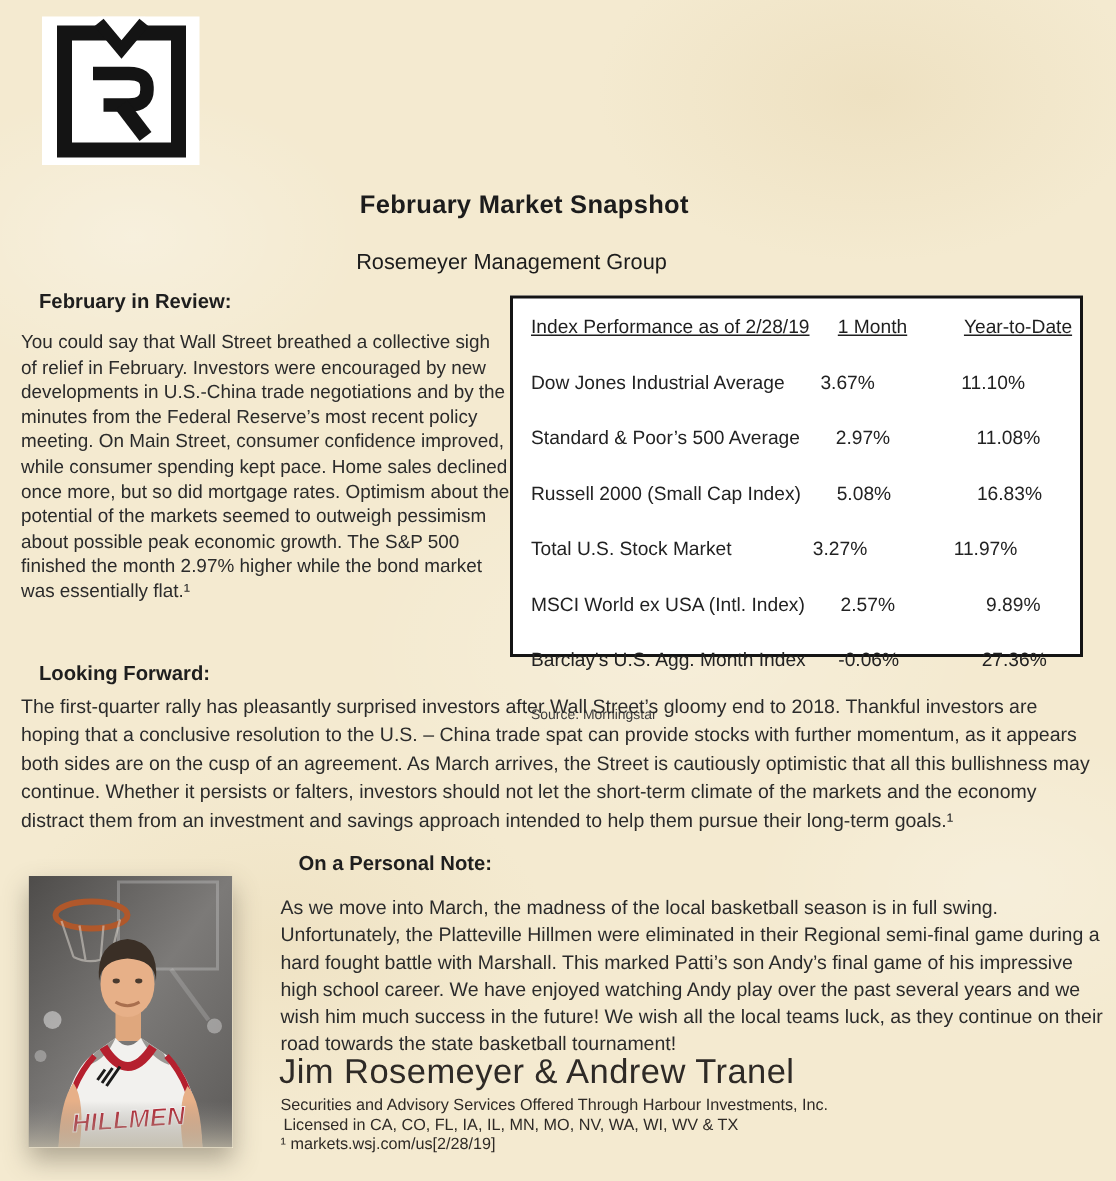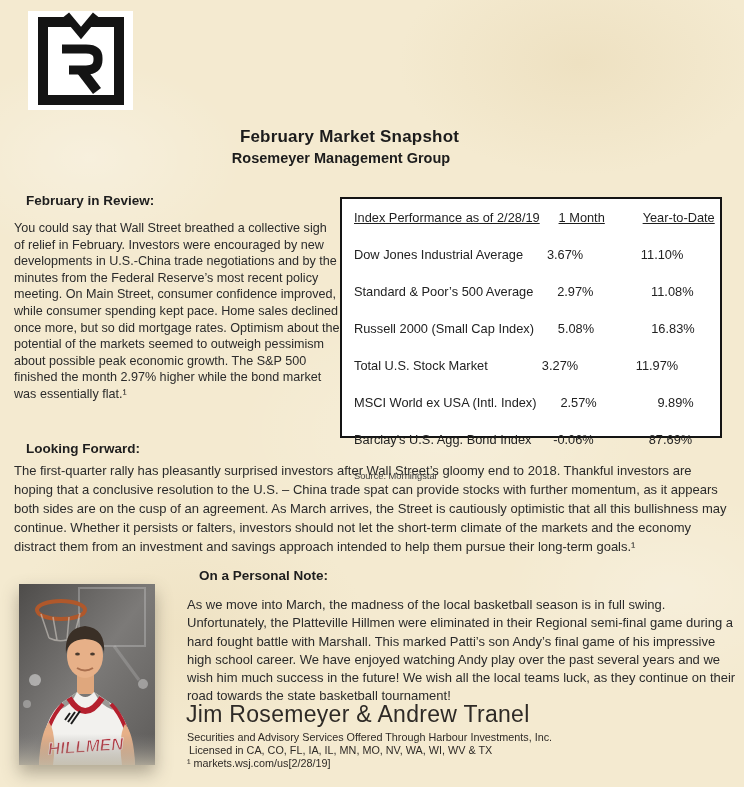--- a/index.html
+++ b/index.html
@@ -23,21 +23,21 @@
   
   .logo-card {
     position:absolute; left:28px; top:11px; width:105px; height:99px;
     background:#ffffff;
   }
   .logo-card svg { display:block; width:100%; height:100%; }
 
   
   .title-block { position:absolute; left:0; top:127px; width:682px; text-align:center; }
   .title { font-size:17px; font-weight:bold; color:#1c1c1c; letter-spacing:0.2px;padding-left:17px; }
-  .subtitle { font-size:14.5px; font-weight:bold; color:#1c1c1c; margin-top:3px; }
+  .subtitle { font-size:14.5px; font-weight:normal; color:#1c1c1c; margin-top:20px; }
 
   .heading { position:absolute; font-size:13.5px; font-weight:bold; color:#1e1e1e;margin-left:12px; }
   .body-text { position:absolute; font-size:12.6px; line-height:16.6px; color:#2b2b2b; }
 
   .review-heading { left:14px; top:193px; }
   .review-body { left:14px; top:220px; width:326px; }
 
   
   .index-table {
     position:absolute; left:340px; top:197px; width:382px; height:241px;
@@ -128,23 +128,23 @@
       <div class="tname">Total U.S. Stock Market</div>
       <div class="tval">3.27%</div>
       <div class="tval">11.97%</div>
     </div>
     <div class="trow">
       <div class="tname">MSCI World ex USA (Intl. Index)</div>
       <div class="tval">2.57%</div>
       <div class="tval">9.89%</div>
     </div>
     <div class="trow">
-      <div class="tname">Barclay's U.S. Agg. Bond Index</div>
+      <div class="tname">Barclay's U.S. Agg. Month Index</div>
       <div class="tval">-0.06%</div>
-      <div class="tval">87.69%</div>
+      <div class="tval">27.36%</div>
     </div>
     <div class="tsource">Source: Morningstar</div>
   </div>
 
   <div class="heading forward-heading">Looking Forward:</div>
   <div class="body-text forward-body">The first-quarter rally has pleasantly surprised investors after Wall Street’s gloomy end to 2018. Thankful investors are hoping that a conclusive resolution to the U.S. – China trade spat can provide stocks with further momentum, as it appears both sides are on the cusp of an agreement. As March arrives, the Street is cautiously optimistic that all this bullishness may continue. Whether it persists or falters, investors should not let the short-term climate of the markets and the economy distract them from an investment and savings approach intended to help them pursue their long-term goals.¹</div>
 
   <div class="heading personal-heading">On a Personal Note:</div>
 
   <div class="photo">

